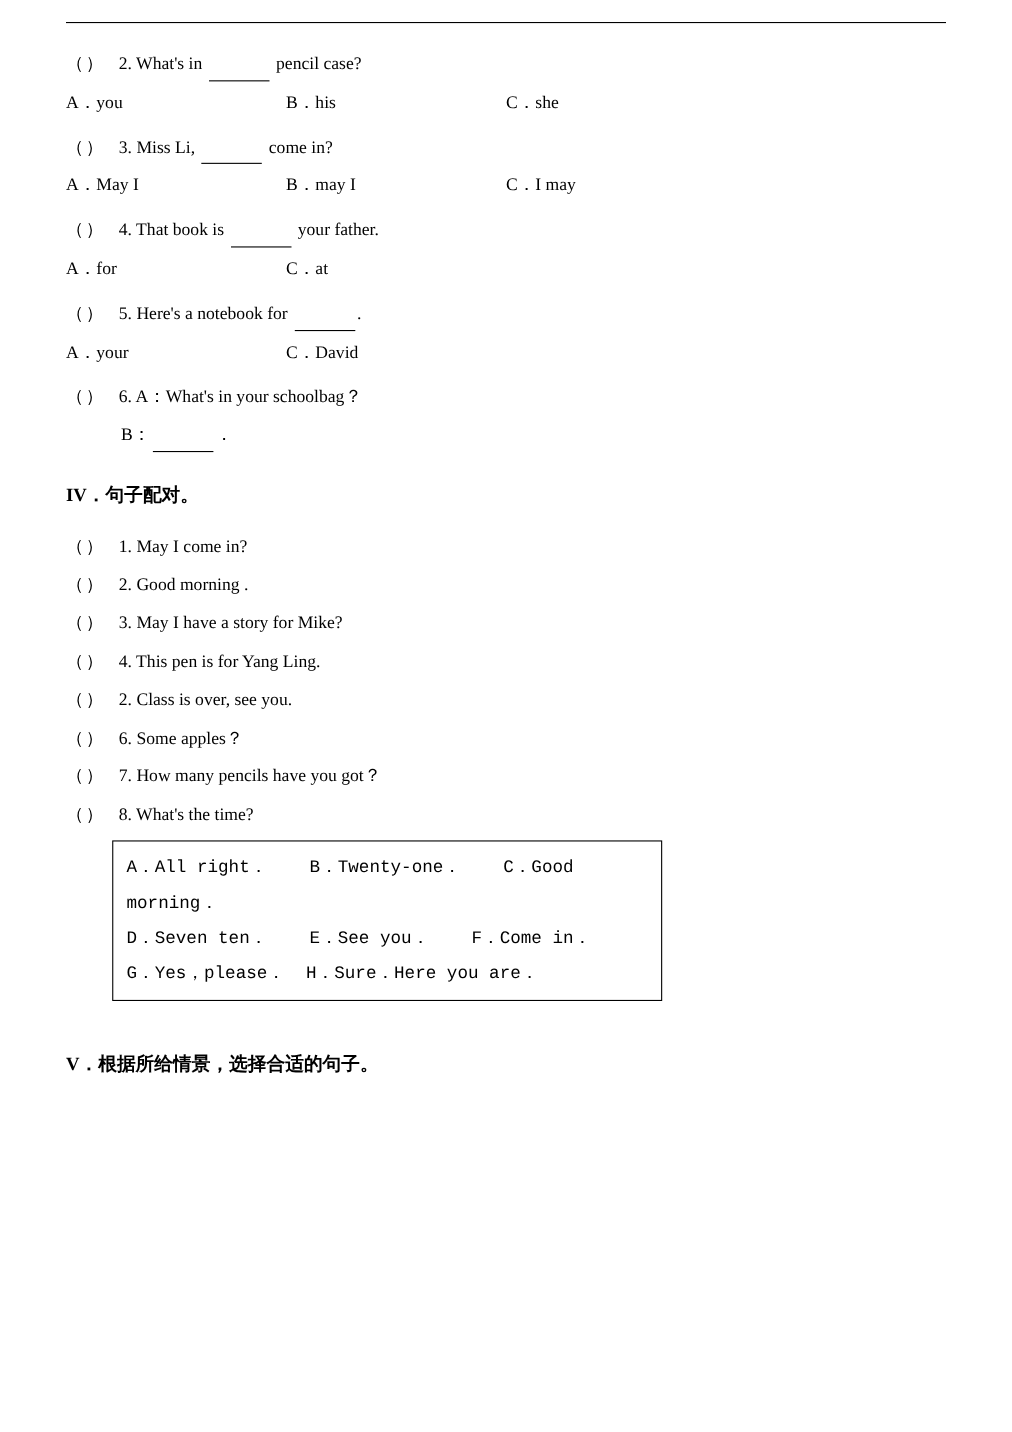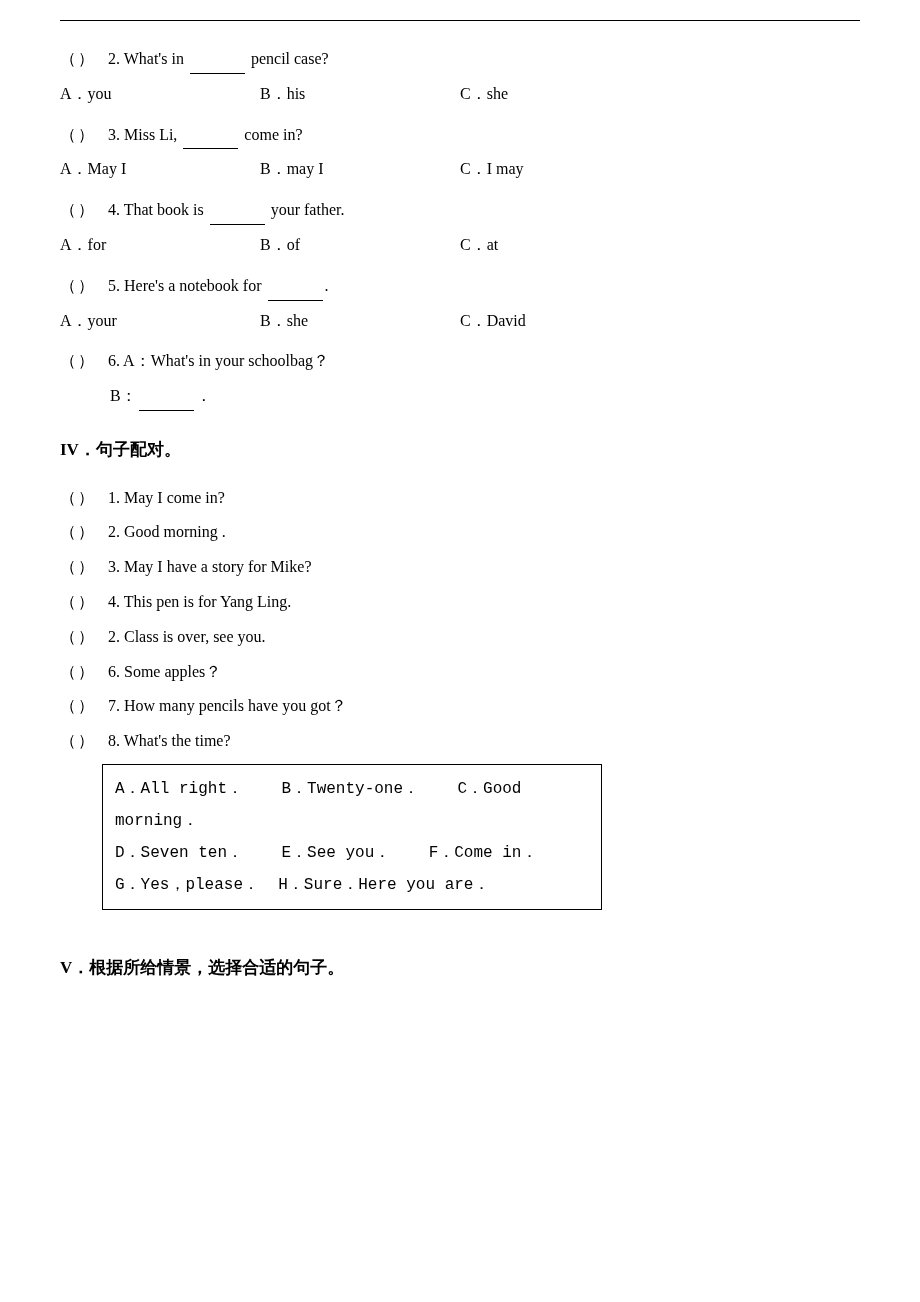--- a/index.html
+++ b/index.html
@@ -148,34 +148,32 @@
 
   <div class="question-row">
     <span class="bracket-left">（</span>
     <span class="bracket-right">）</span>
     <span class="question-text">
       4. That book is <span class="blank"></span> your father.
     </span>
   </div>
   <div class="options-row">
     <span class="option">A．for</span>
-    <span class="option">B．of</span>
     <span class="option">C．at</span>
   </div>
 
   <div class="question-row">
     <span class="bracket-left">（</span>
     <span class="bracket-right">）</span>
     <span class="question-text">
       5. Here's a notebook for <span class="blank"></span>.
     </span>
   </div>
   <div class="options-row">
     <span class="option">A．your</span>
-    <span class="option">B．she</span>
     <span class="option">C．David</span>
   </div>
 
   <div class="question-row">
     <span class="bracket-left">（</span>
     <span class="bracket-right">）</span>
     <span class="question-text">
       6. A：What's in your schoolbag？
     </span>
   </div>

